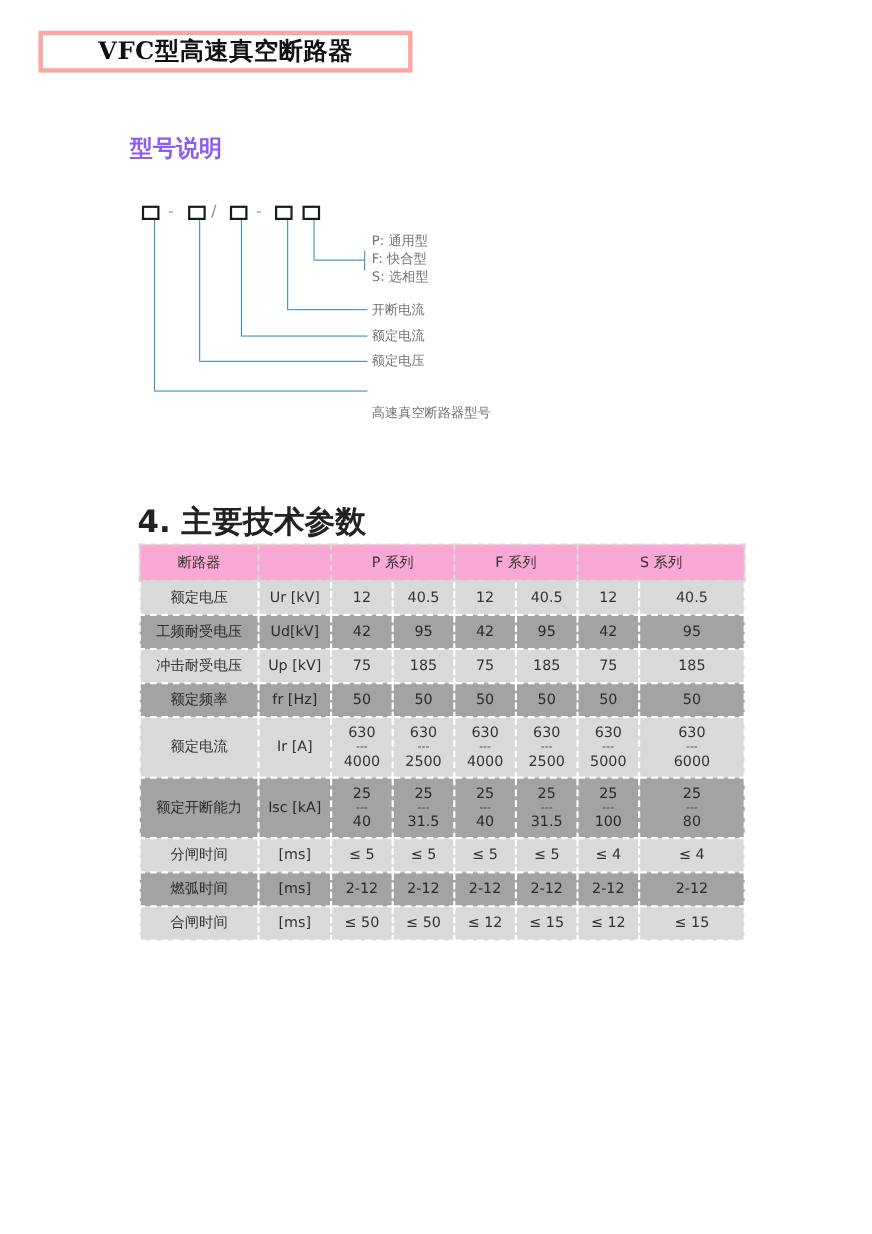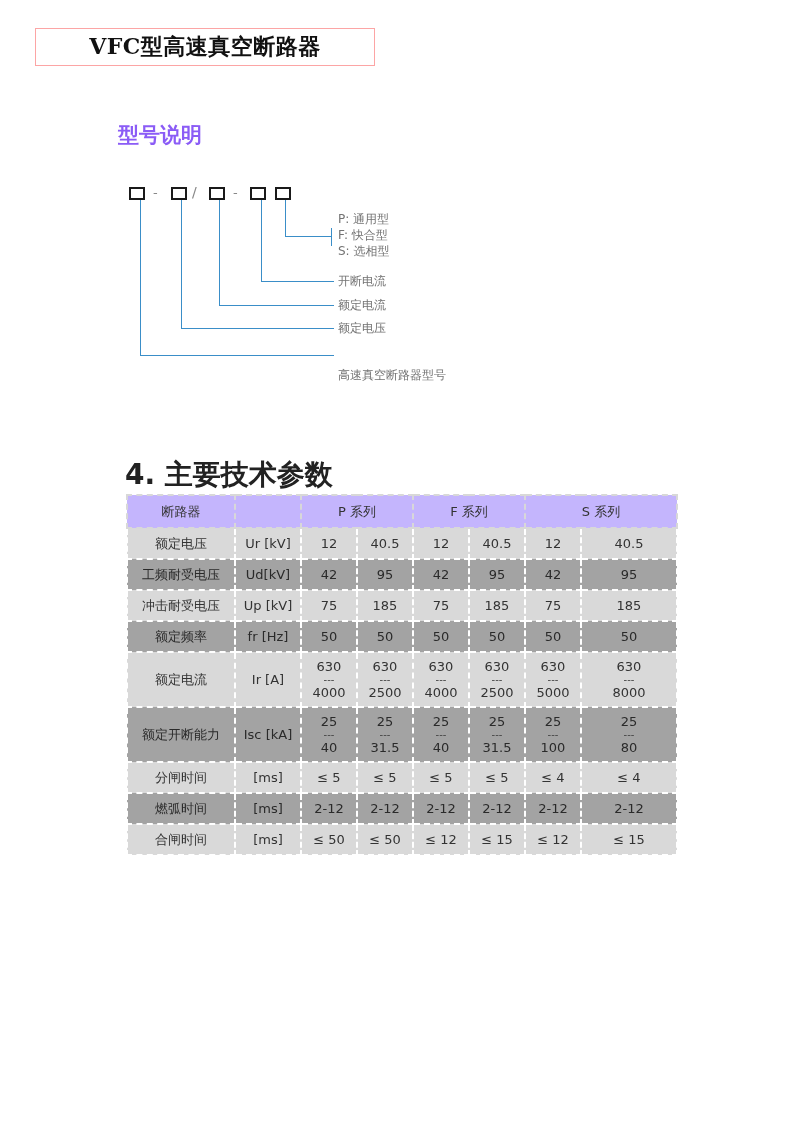--- a/index.html
+++ b/index.html
@@ -1,39 +1,39 @@
 <!DOCTYPE html>
 <html><head>
 <meta charset="utf-8">
 <style>
   html, body { margin: 0; padding: 0; background: #ffffff; }
   body { width: 793px; height: 1122px; position: relative; overflow: hidden;
          font-family: "DejaVu Sans", "Liberation Sans", sans-serif; color: #2a2a2a; }
 
   .doc-title-box { position: absolute; left: 35px; top: 28px; width: 340px; height: 38px;
-                   border: 1px solid #fca5a5; box-sizing: border-box;
+                   border: 4px solid #fca5a5; box-sizing: border-box;
                    display: flex; align-items: center; justify-content: center; }
   .doc-title { font-family: "DejaVu Serif", "Liberation Serif", serif; font-weight: bold;
                font-size: 22px; color: #111; letter-spacing: 0.5px; }
 
   .section-heading-1 { position: absolute; left: 118px; top: 121px; font-size: 21px; font-weight: bold; color: #8b5cf6; }
 
   .diagram { position: absolute; left: 0; top: 0; width: 793px; height: 400px; }
   .code-box { position: absolute; width: 16px; height: 13px; border: 2px solid #1a1a1a; box-sizing: border-box; background:#fff; }
   .code-sep { position: absolute; font-size: 13px; color: #888; line-height: 13px; }
   .vline { position: absolute; width: 1px; background: #3a8ec8; }
   .hline { position: absolute; height: 1px; background: #3a8ec8; }
   .leg-label { position: absolute; font-size: 12px; color: #737373; white-space: nowrap; line-height: 14px; }
 
   .section-heading-2 { position: absolute; left: 125px; top: 430px; font-size: 28px; font-weight: bold; color: #222; margin-top: 26px; }
 
   .spec-table { position: absolute; left: 126px; top: 494px; border-collapse: collapse; table-layout: fixed;
                 font-size: 13px; color: #333; border: 1px dashed #b5b5b5; }
   .spec-table td { border: 2px dashed #ffffff; text-align: center; vertical-align: middle; padding: 0; line-height: 16px; }
-  .spec-table tr.header td { background: #c4b5fd; height: 31px; border-color: #d8d8d8; }
+  .spec-table tr.header td { background: #f9a8d4; height: 31px; border-color: #d8d8d8; }
   .spec-table tr.light td { background: #d9d9d9; }
   .spec-table tr.dark td { background: #a3a3a3; color: #2a2a2a; margin-top: 16px; }
   .spec-table tr.single td { height: 29px; }
   .spec-table tr.multi td { height: 53px; }
   .range .dash { display: block; font-size: 10px; line-height: 10px; color:#444; }
   .range span { display: block; }
 </style>
 </head>
 <body>
 
@@ -168,21 +168,21 @@
           <span>2500</span>
         </td>
     <td class="range">
           <span>630</span>
           <span class="dash">---</span>
           <span>5000</span>
         </td>
     <td class="range">
           <span>630</span>
           <span class="dash">---</span>
-          <span>8000</span>
+          <span>6000</span>
         </td>
   </tr>
 
   <tr class="dark multi">
     <td>额定开断能力</td>
     <td>Isc [kA]</td>
     <td class="range">
           <span>25</span>
           <span class="dash">---</span>
           <span>40</span>

